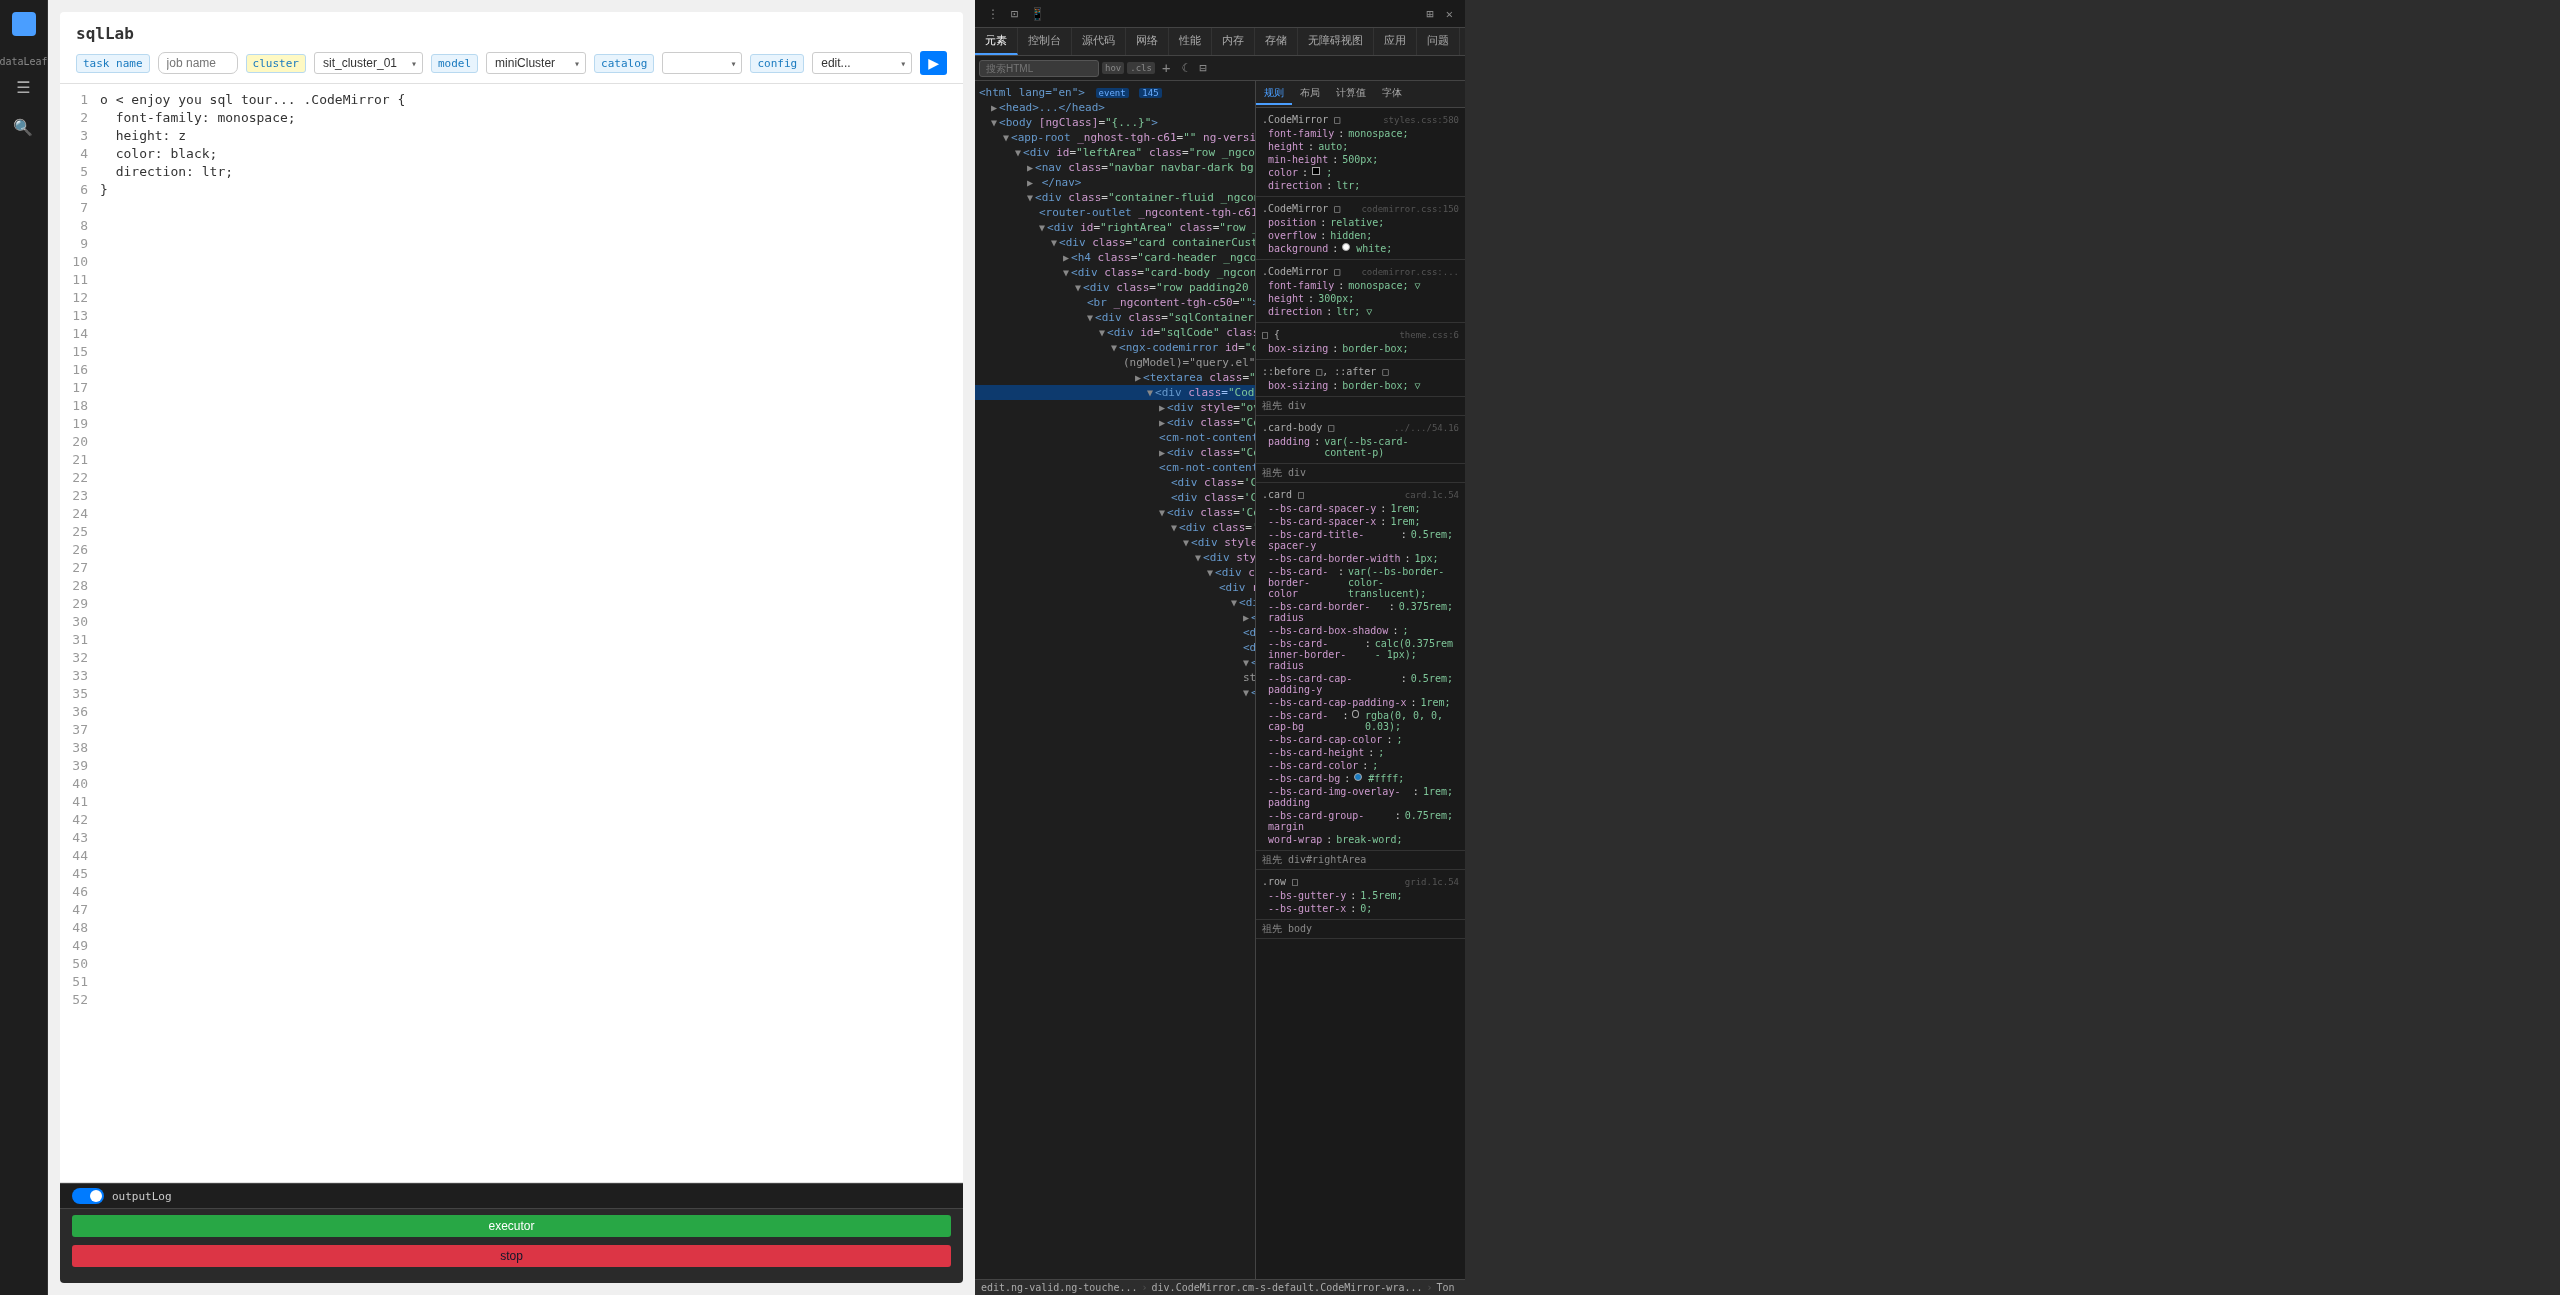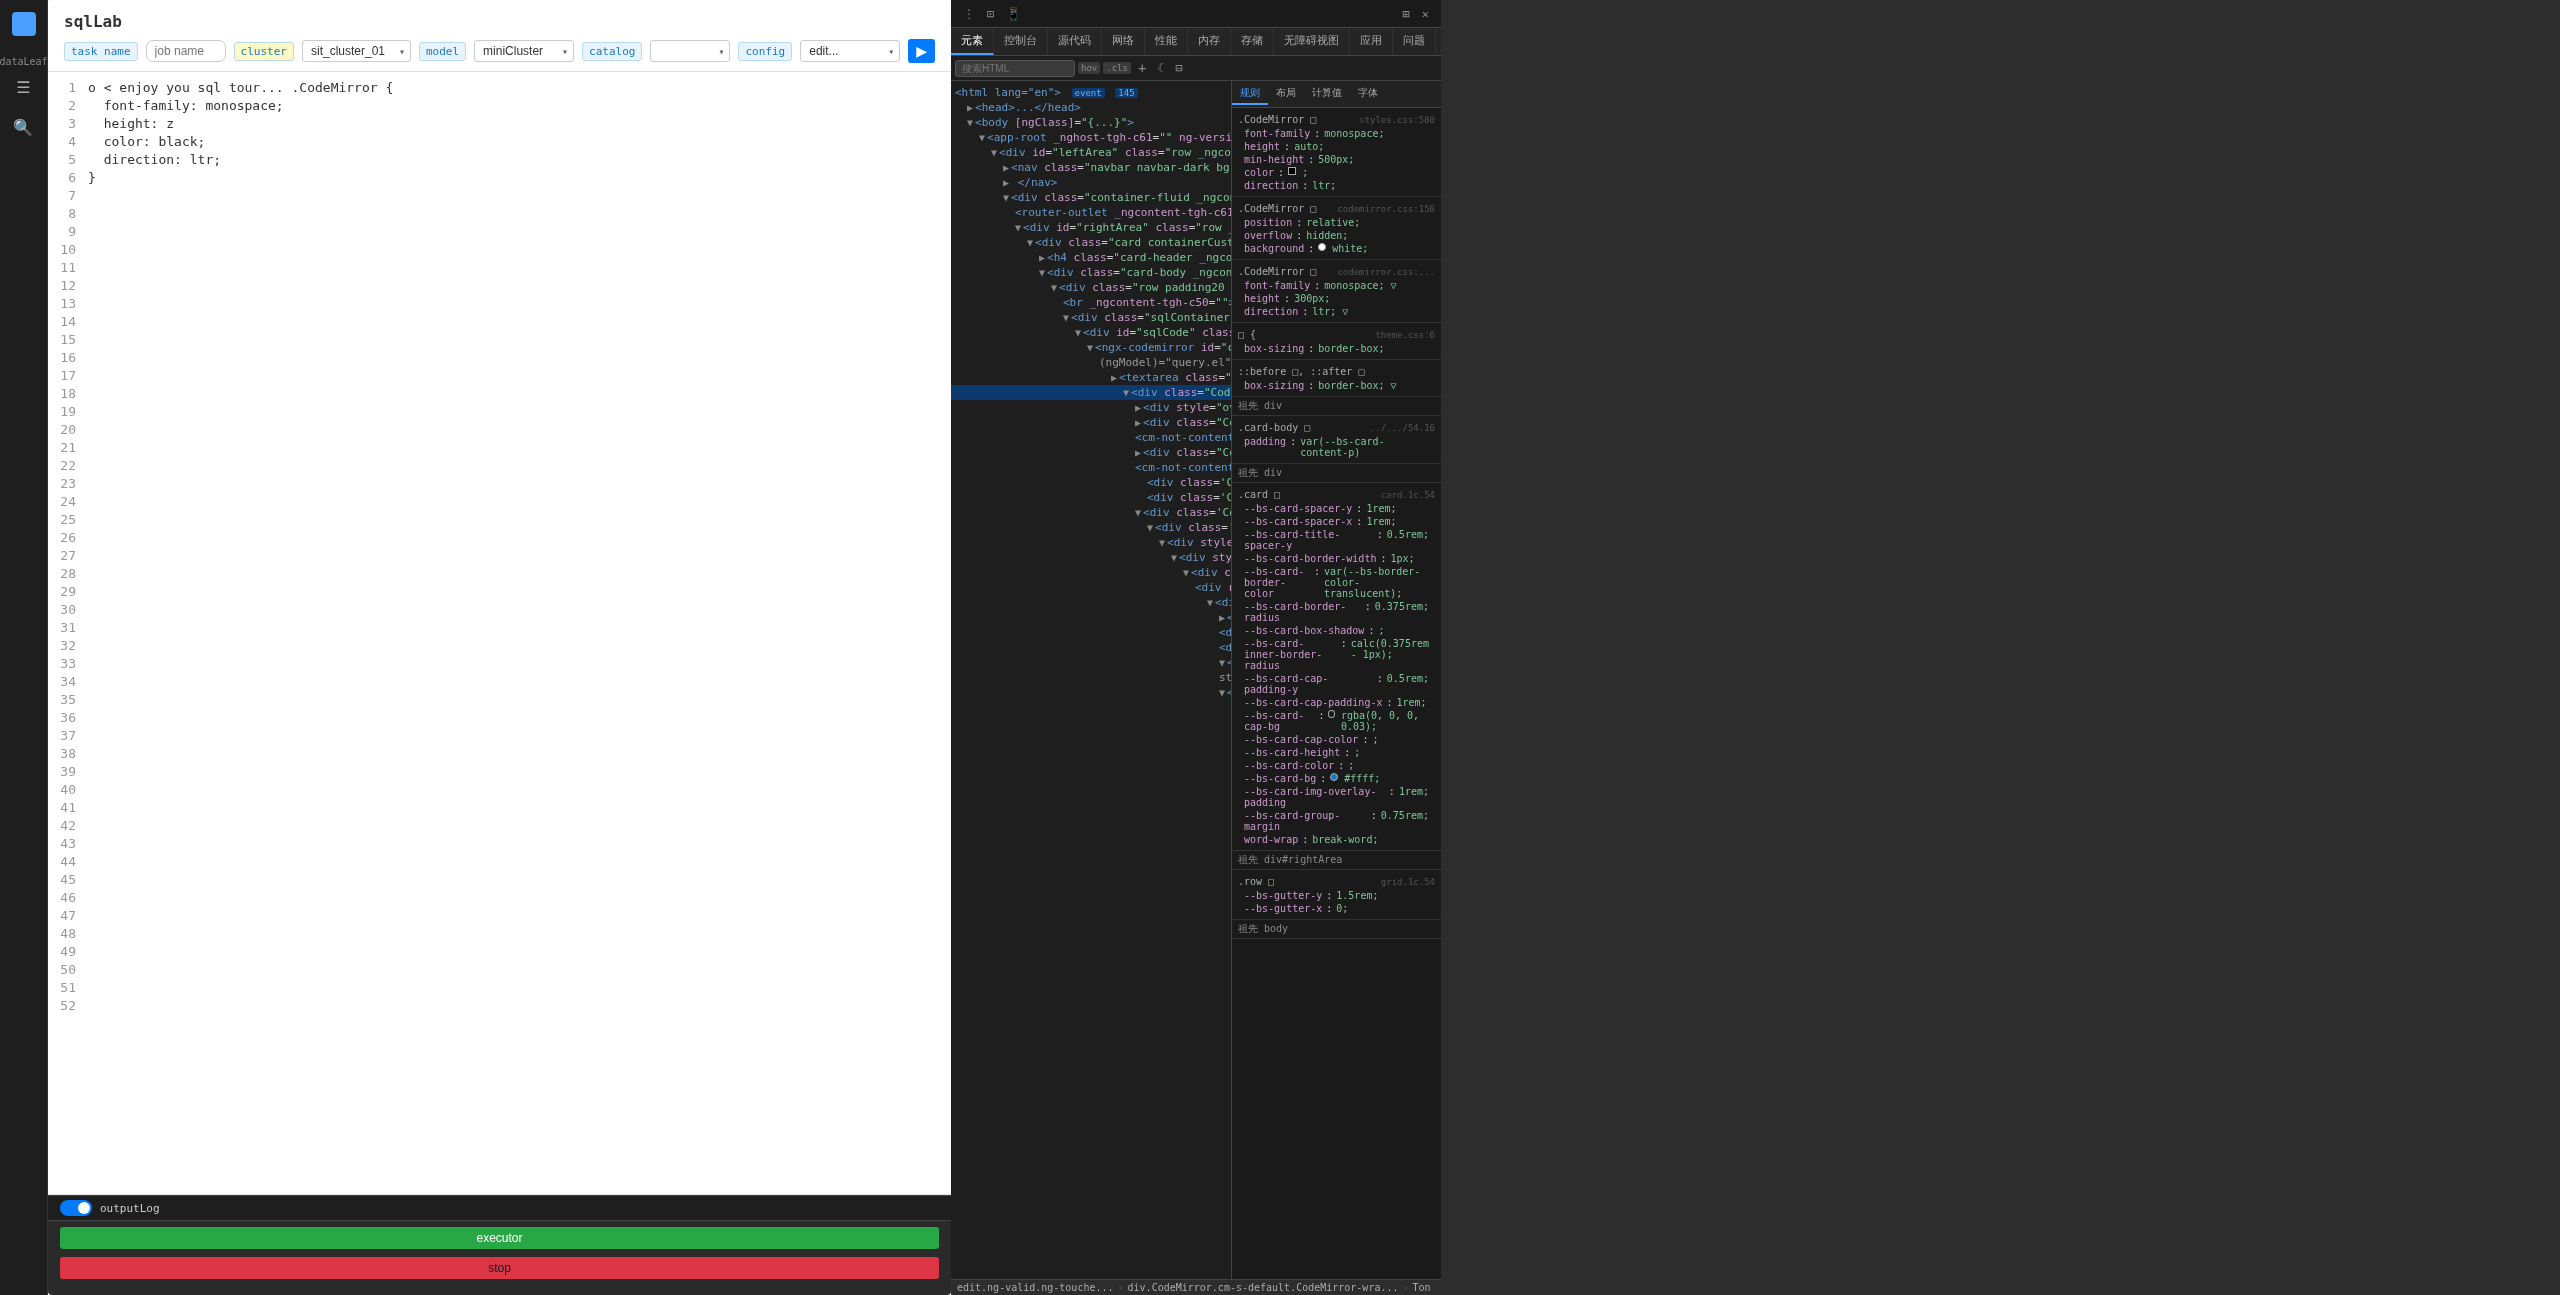--- a/index.html
+++ b/index.html
@@ -49,21 +49,21 @@
       display: flex;
       flex-direction: column;
       background: #f0f0f0;
       overflow: hidden;
     }
 
     
     .sql-lab-panel {
       flex: 1;
       background: #fff;
-      margin: 0;
+      margin: 12px;
       border-radius: 4px;
       display: flex;
       flex-direction: column;
       overflow: hidden;
     }
     .sql-lab-header {
       padding: 12px 16px 8px;
       border-bottom: 1px solid #e0e0e0;
     }
     .sql-lab-title {
@@ -571,24 +571,20 @@
             </div>
             <div class="code-line">
               <span class="line-number">32</span>
               <span class="line-content"></span>
             </div>
             <div class="code-line">
               <span class="line-number">33</span>
               <span class="line-content"></span>
             </div>
             <div class="code-line">
-              <span class="line-number">34</span>
-              <span class="line-content"></span>
-            </div>
-            <div class="code-line">
               <span class="line-number">35</span>
               <span class="line-content"></span>
             </div>
             <div class="code-line">
               <span class="line-number">36</span>
               <span class="line-content"></span>
             </div>
             <div class="code-line">
               <span class="line-number">37</span>
               <span class="line-content"></span>

